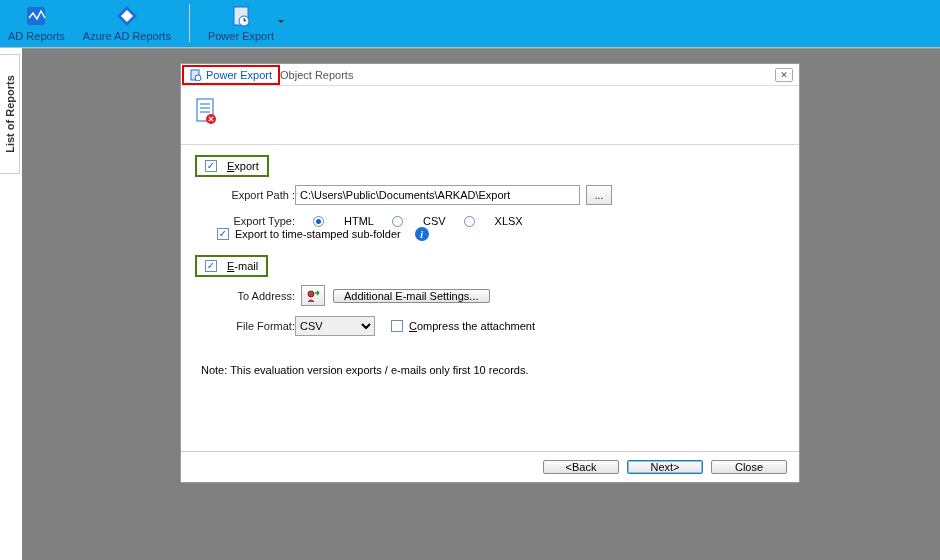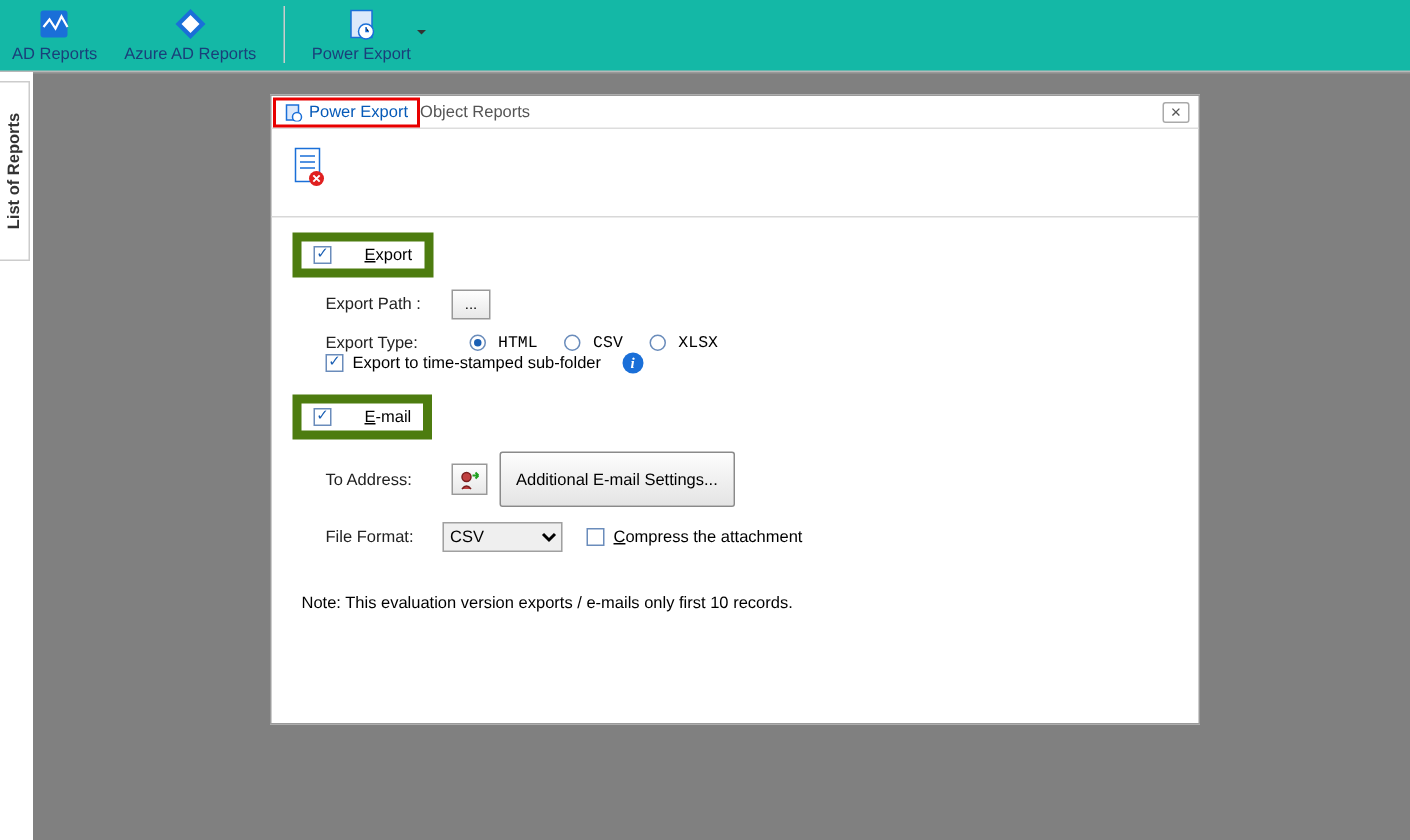--- a/index.html
+++ b/index.html
@@ -14,21 +14,21 @@
     overflow: hidden;
   }
   
   .ribbon {
     display: flex;
     align-items: flex-start;
     padding: 4px 8px 6px 8px;
     border-bottom: 1px solid #b8b8b8;
     gap: 18px;
     height: 48px;
-    background: #14b8a6;
+    background: #0ea5e9;
   }
   .ribbon-item {
     display: flex;
     flex-direction: column;
     align-items: center;
     gap: 2px;
     cursor: pointer;
   }
   .ribbon-icon {
     width: 24px;
@@ -159,22 +159,22 @@
   .dialog-divider {
     border-top: 1px solid #d8d8d8;
     margin: 10px 0 0 0;
   }
   .dialog-body {
     padding: 10px 14px;
   }
   .section-check {
     display: inline-flex;
     align-items: center;
-    gap: 22px;
-    border: 6px solid #4d7c0f;
+    gap: 10px;
+    border: 2px solid #4d7c0f;
     padding: 3px 8px;
     margin-bottom: 8px;
   }
   .chk {
     width: 12px;
     height: 12px;
     border: 1px solid #6a8cbb;
     display: inline-flex;
     align-items: center;
     justify-content: center;
@@ -187,21 +187,21 @@
     line-height: 10px;
   }
   .field-row {
     display: flex;
     align-items: center;
     margin-bottom: 10px;
     padding-left: 22px;
   }
   .field-label {
     width: 78px;
-    text-align: left;
+    text-align: right;
     color: #222;
   }
   input[type=text].txt {
     border: 1px solid #a0a0a0;
     height: 20px;
     padding: 0 4px;
     font-size: 11px;
     font-family: inherit;
   }
   .path-input { width: 285px; }
@@ -218,24 +218,23 @@
     font-size: 10px;
   }
   .radio-row {
     display: flex;
     align-items: center;
     gap: 18px;
     padding-left: 22px;
   }
   .radio {
     display: flex;
-    align-items: flex-start;
-    gap: 8px;
-    cursor: pointer;
-    font-family: Liberation Mono, monospace;
+    align-items: flex-end;
+    gap: 20px;
+    cursor: pointer;
   }
   .rd {
     width: 11px;
     height: 11px;
     border: 1px solid #6a8cbb;
     border-radius: 50%;
     display: inline-flex;
     align-items: center;
     justify-content: center;
     background: #fff;
@@ -256,21 +255,21 @@
     font-size: 10px;
     font-weight: bold;
     display: inline-flex;
     align-items: center;
     justify-content: center;
     font-style: italic;
     font-family: Georgia, serif;
   }
   .to-input { width: 230px; }
   .btn {
-    height: 37px;
+    height: 14px;
     border: 1px solid #8a8a8a;
     background: linear-gradient(#fdfdfd,#e4e4e4);
     font-size: 11px;
     padding: 0 10px;
     cursor: pointer;
     display: inline-flex;
     align-items: center;
     justify-content: center;
     border-radius: 2px;
     font-family: inherit;
@@ -392,20 +391,21 @@
     <div class="dialog-body">
 
       
       <div class="section-check">
         <span class="chk checked"></span>
         <span><span class="under-u">E</span><span>xport</span></span>
       </div>
 
       <div class="field-row">
         <div class="field-label">Export Path :</div>
+        <input type="text" class="txt path-input" value="C:\Users\Public\Documents\ARKAD\Export" style="">
         <div class="browse-btn">...</div>
       </div>
 
       <div class="radio-row">
         <div class="field-label" style="width:78px;margin-left:0">Export Type:</div>
         <div class="radio">
           <span class="rd checked"></span>
           <span>HTML</span>
         </div>
         <div class="radio">
@@ -447,15 +447,20 @@
         <select class="sel">
           <option>CSV</option>
         </select>
         <span class="chk" style="margin-left:16px;margin-right:6px"></span>
         <span><span class="under-u">C</span><span>ompress the attachment</span></span>
       </div>
 
       <div class="note">Note:  This evaluation version exports / e-mails only first 10 records.</div>
     </div>
 
+    <div class="dialog-footer">
+      <button class="btn" style="width:76px">&lt;Back</button>
+      <button class="btn highlight" style="width:76px">Next&gt;</button>
+      <button class="btn" style="width:76px">Close</button>
+    </div>
 
   </div>
 </div>
 
 </body></html>

